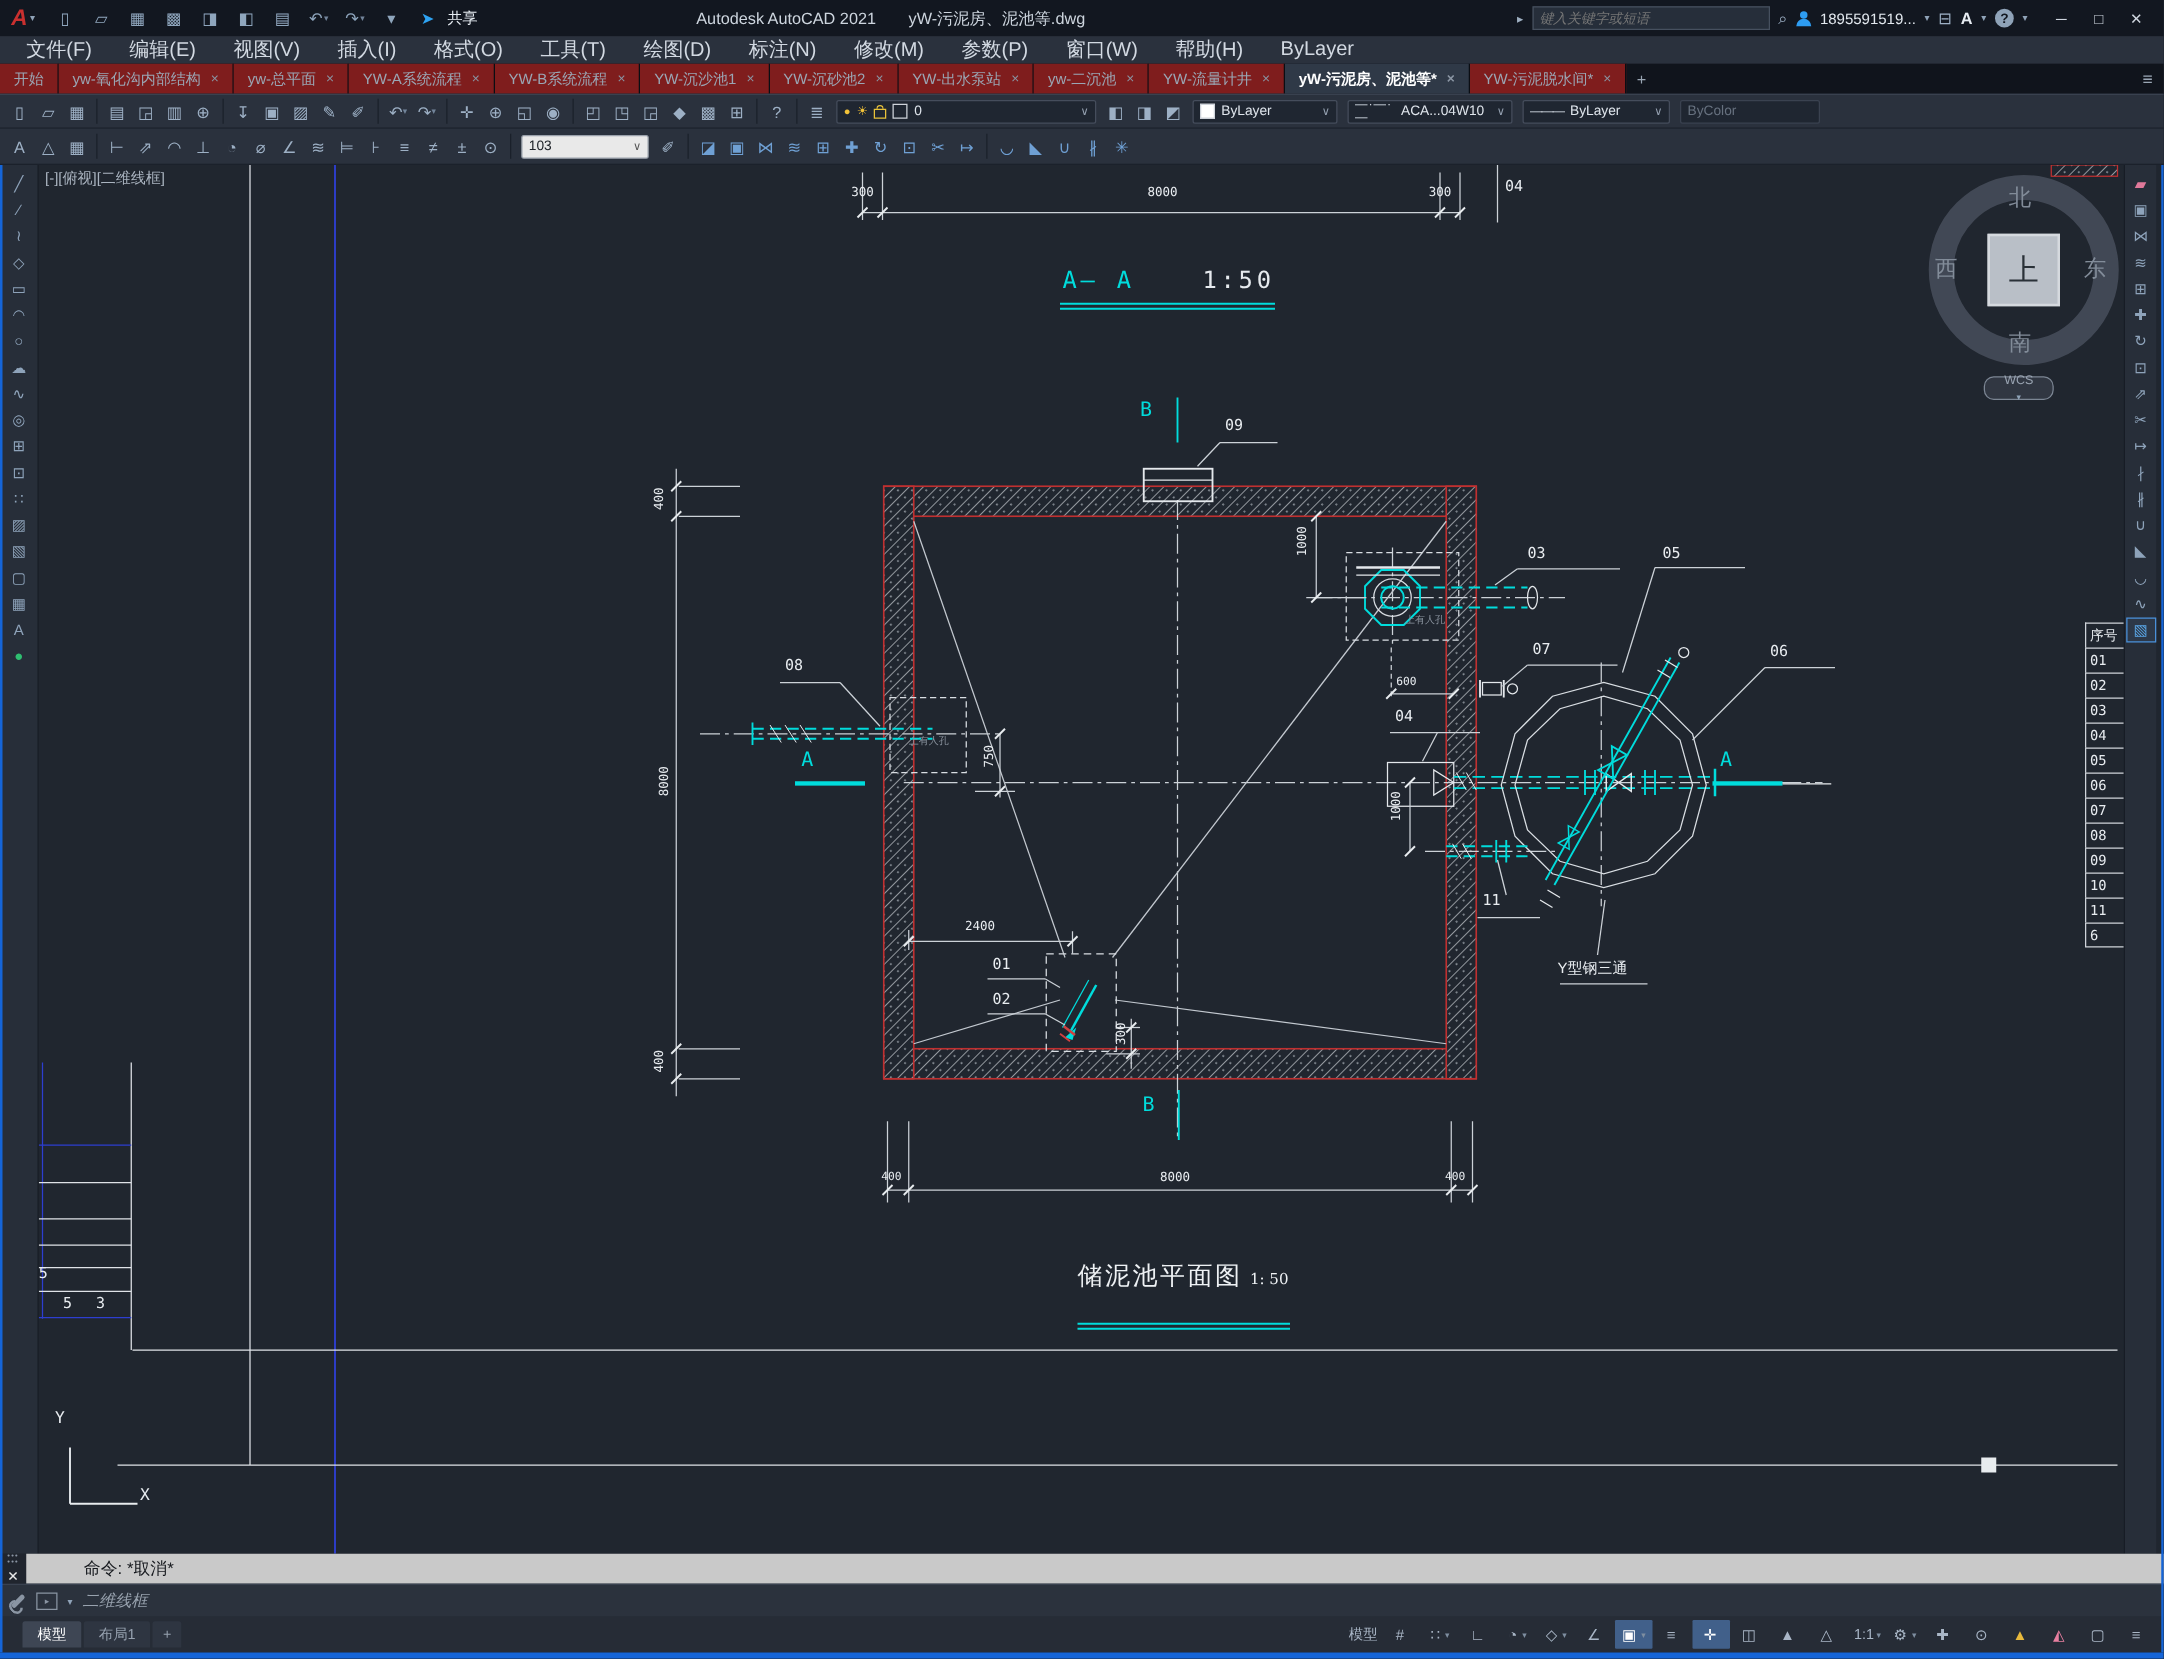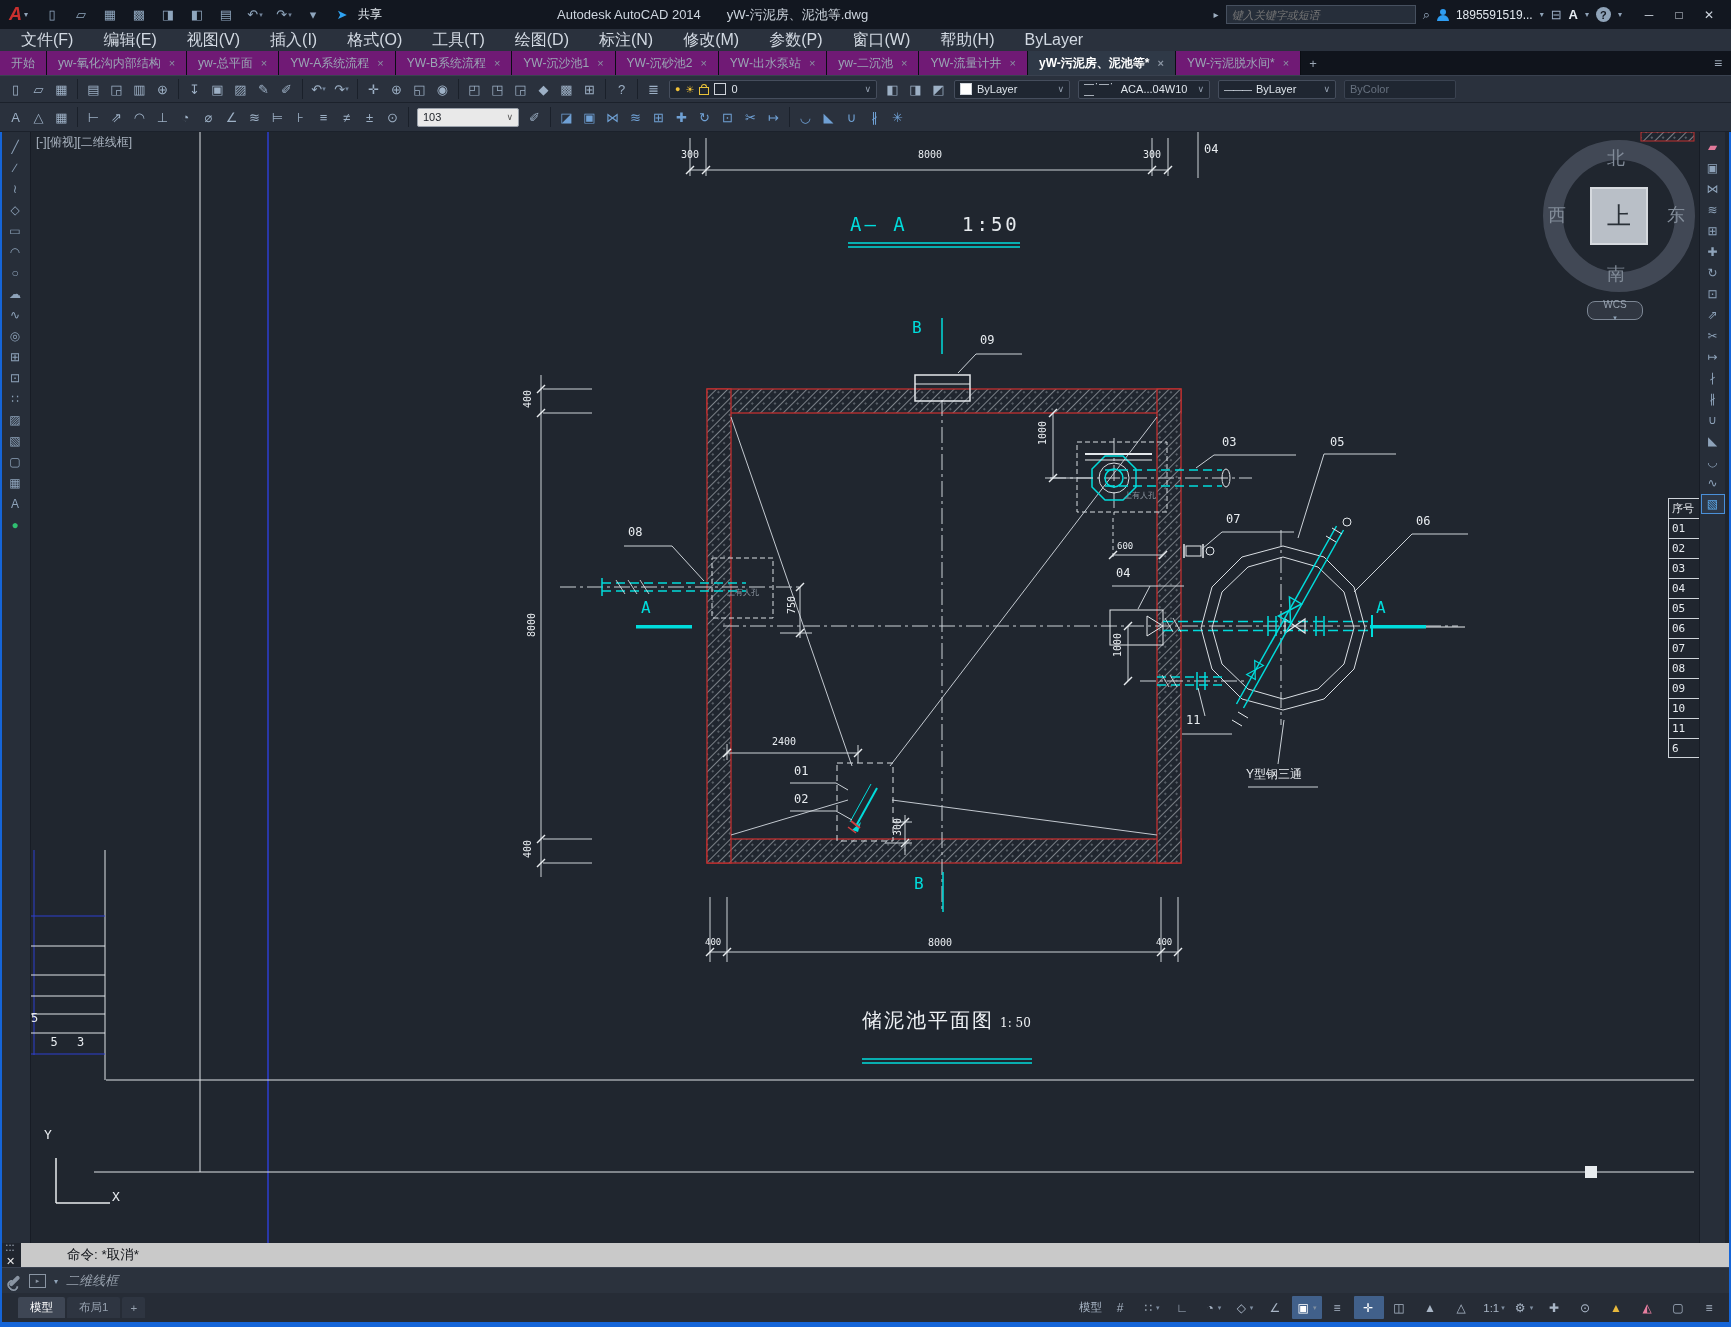--- a/index.html
+++ b/index.html
@@ -39,21 +39,21 @@
 
   
   .menubar{position:absolute;top:29px;left:0;width:100%;height:22px;background:#2a313d;
            display:flex;align-items:center;padding-left:6px;box-sizing:border-box;}
   .menu-item{font-size:16px;color:#d2d9e2;padding:0 15px;height:100%;display:flex;align-items:center;}
 
   
   .tabbar{position:absolute;top:51px;left:0;width:100%;height:24px;background:#10141c;
           display:flex;align-items:stretch;}
   .doctab{display:flex;align-items:center;gap:8px;padding:0 11px;font-size:12px;color:#9aa6b4;
-          background:#701a75;border-right:1px solid #0a0d13;white-space:nowrap;}
+          background:#7f1d1d;border-right:1px solid #0a0d13;white-space:nowrap;}
   .doctab[data-active="true"]{background:#2f3947;color:#ffffff;font-weight:bold;}
   .doctab .close{font-size:11px;color:#8a95a3;}
   .tab-add{width:24px;display:flex;align-items:center;justify-content:center;color:#9aa6b4;font-size:13px;}
   .tab-overflow{margin-left:auto;width:26px;display:flex;align-items:center;justify-content:center;
                 color:#9aa6b4;font-size:14px;}
 
   
   .tbrow{position:absolute;left:0;width:100%;background:#2a313d;display:flex;align-items:center;
          padding-left:4px;box-sizing:border-box;border-bottom:1px solid #1b212b;}
   .tbrow1{top:75px;height:28px;border-top:1px solid #39414f;}
@@ -208,21 +208,21 @@
       <span class="qaicon">
         <span>▾</span>
       </span>
 
       <span class="qaicon" style="color:#2ea3f2">
         <span>➤</span>
       </span>
     </div>
   <span class="share-label">共享</span>
   <div class="win-title">
-    <span>Autodesk AutoCAD 2014</span>
+    <span>Autodesk AutoCAD 2021</span>
     <span class="fname">yW-污泥房、泥池等.dwg</span>
   </div>
   <div class="tb-right">
     <span class="pre-arrow">▸</span>
     <input class="search-input" placeholder="键入关键字或短语" style="">
     <span class="ticon">⌕</span>
     <span class="person-icon"></span>
     <span class="acct-label">1895591519...</span>
     <span class="mini-caret">▾</span>
     <span class="ticon">⊟</span>

